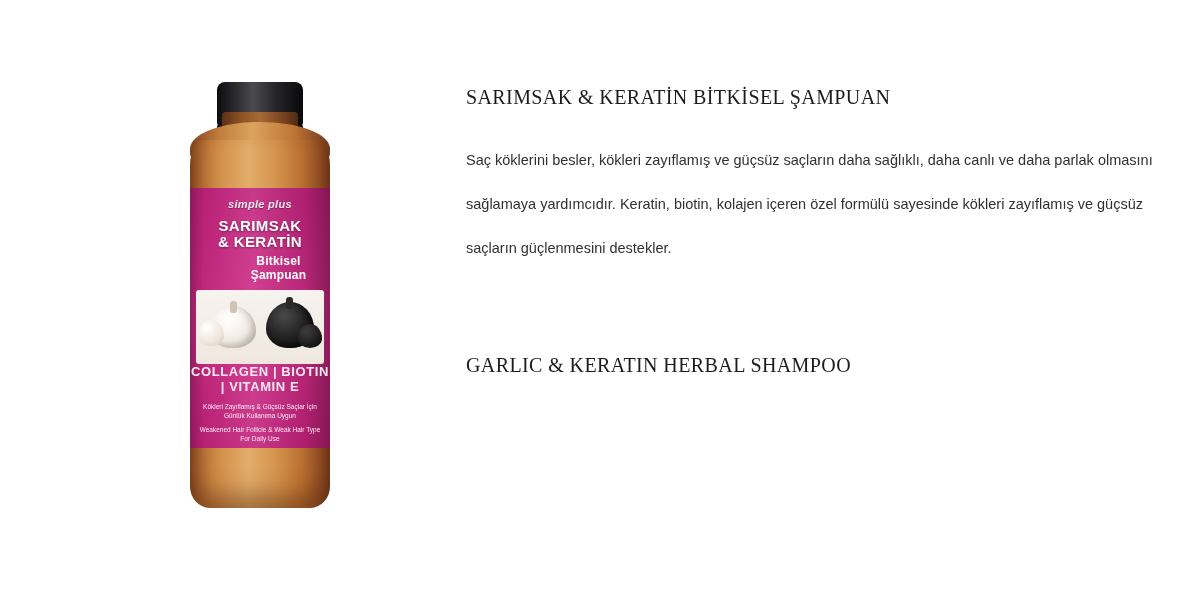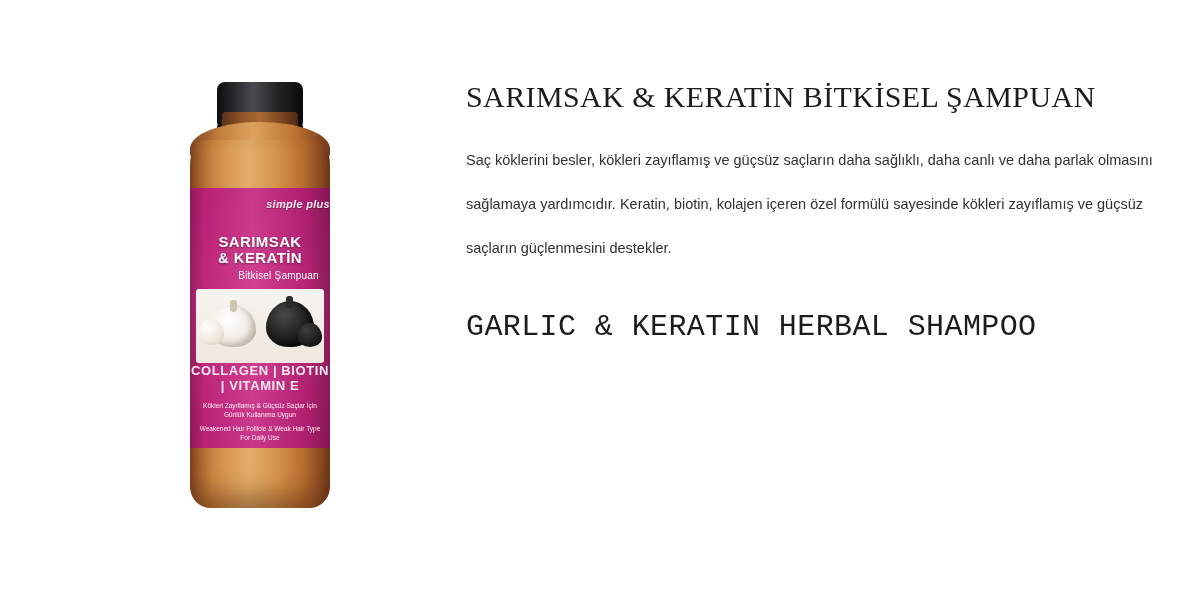--- a/index.html
+++ b/index.html
@@ -105,34 +105,33 @@
     overflow: hidden;
   }
   .brand {
     margin-top: 10px;
     font-size: 11px;
     font-weight: bold;
     font-style: italic;
     letter-spacing: 0.3px;
     color: #f6eaf2;
     text-shadow: 0 1px 1px rgba(0,0,0,0.35);
-    text-align: right;
   }
   .label-title {
-    margin-top: 24px;
+    margin-top: 8px;
     font-size: 15px;
     line-height: 16px;
     font-weight: bold;
     letter-spacing: 0.4px;
     text-shadow: 0 1px 2px rgba(0,0,0,0.4);
   }
   .label-sub {
     margin-top: 4px;
-    font-size: 10px;
-    font-weight: normal;
+    font-size: 12px;
+    font-weight: bold;
     letter-spacing: 0.2px;
     margin-left: 37px;
   }
   .label-art {
     position: relative;
     margin: 8px auto 0 auto;
     width: 128px;
     height: 74px;
     background: linear-gradient(to bottom, #f7f3ef 0%, #efe7df 100%);
     border-radius: 3px;
@@ -222,37 +221,36 @@
 
   
   .content {
     position: absolute;
     left: 466px;
     top: 78px;
     width: 700px;
   }
   .heading {
     font-family: "Liberation Serif", serif;
-    font-size: 30px;
+    font-size: 20px;
     font-weight: normal;
     letter-spacing: 0.4px;
     color: #1c1c1c;
     margin: 0;
     line-height: 38px;
   }
   .body-text {
     margin: 22px 0 0 0;
     font-size: 14.5px;
     line-height: 44px;
     color: #33302f;
     max-width: 700px;
   }
   .block-2 {
-    margin-top: 38px;
-    font-family: Liberation Mono, monospace;
+    margin-top: 76px;
   }
 </style>
 </head>
 <body>
 
 <div class="page">
 
   <div class="product-figure">
     <div class="bottle-cap"></div>
     <div class="bottle-neck"></div>

